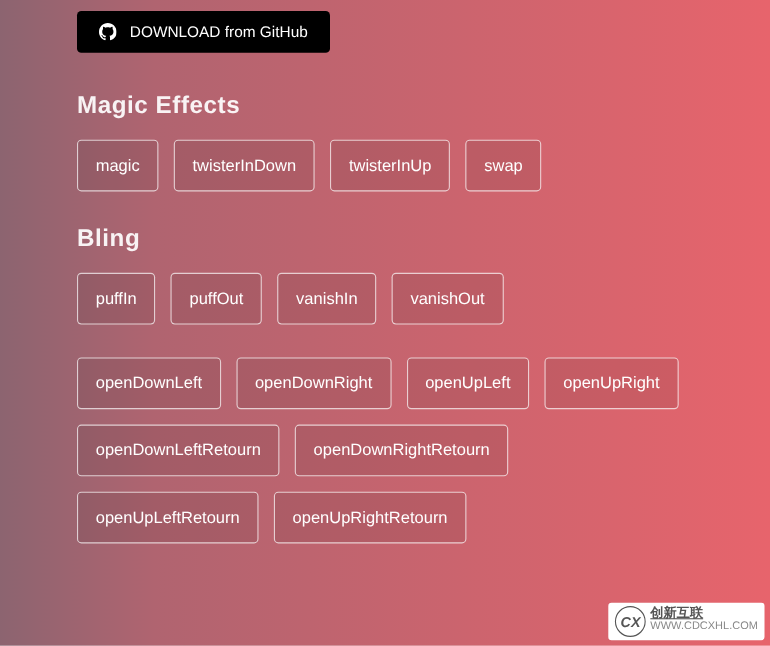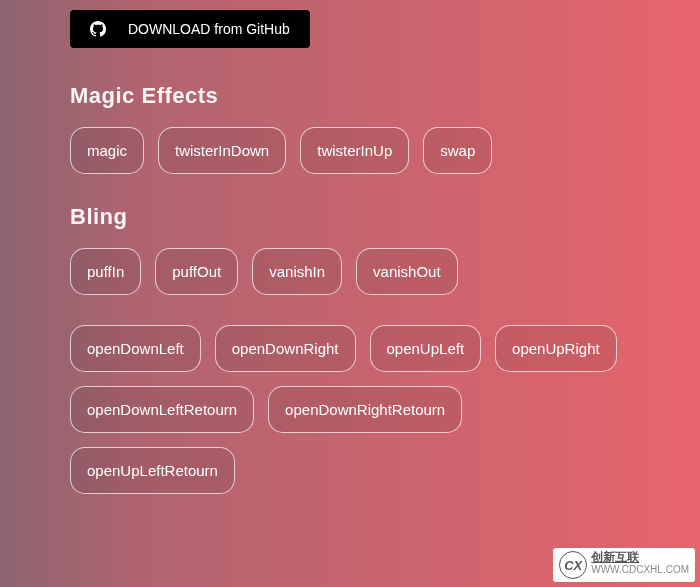--- a/index.html
+++ b/index.html
@@ -18,21 +18,21 @@
     }
     .download-btn {
       background: #000;
       color: #fff;
       border: none;
       border-radius: 4px;
       padding: 11px 20px;
       font-size: 14px;
       display: inline-flex;
       align-items: center;
-      gap: 22px;
+      gap: 12px;
       cursor: pointer;
       margin-bottom: 35px;
     }
     .download-btn .icon {
       display: inline-flex;
       align-items: center;
     }
     .download-btn svg {
       width: 16px;
       height: 16px;
@@ -52,21 +52,21 @@
       display: flex;
       flex-wrap: wrap;
       gap: 14px;
     }
     .effect-btn {
       background: rgba(0, 0, 0, 0.08);
       border: 1px solid rgba(255, 255, 255, 0.7);
       color: #fff;
       padding: 14px 16px;
       font-size: 15px;
-      border-radius: 15px;
+      border-radius: 4px;
       cursor: pointer;
       font-family: inherit;
     }
     .watermark {
       position: absolute;
       bottom: 5px;
       right: 5px;
       background: #fff;
       border-radius: 3px;
       display: flex;
@@ -139,20 +139,21 @@
 
 <div class="section">
   <div class="button-row">
     <button class="effect-btn">openDownLeft</button>
     <button class="effect-btn">openDownRight</button>
     <button class="effect-btn">openUpLeft</button>
     <button class="effect-btn">openUpRight</button>
     <button class="effect-btn">openDownLeftRetourn</button>
     <button class="effect-btn">openDownRightRetourn</button>
     <button class="effect-btn">openUpLeftRetourn</button>
+    <button class="effect-btn">openUpRightRetourn</button>
   </div>
 </div>
 
 <div class="watermark">
   <div class="logo-left">CX</div>
   <div class="text">
     <span class="cn">创新互联</span>
     <span>WWW.CDCXHL.COM</span>
   </div>
 </div>

